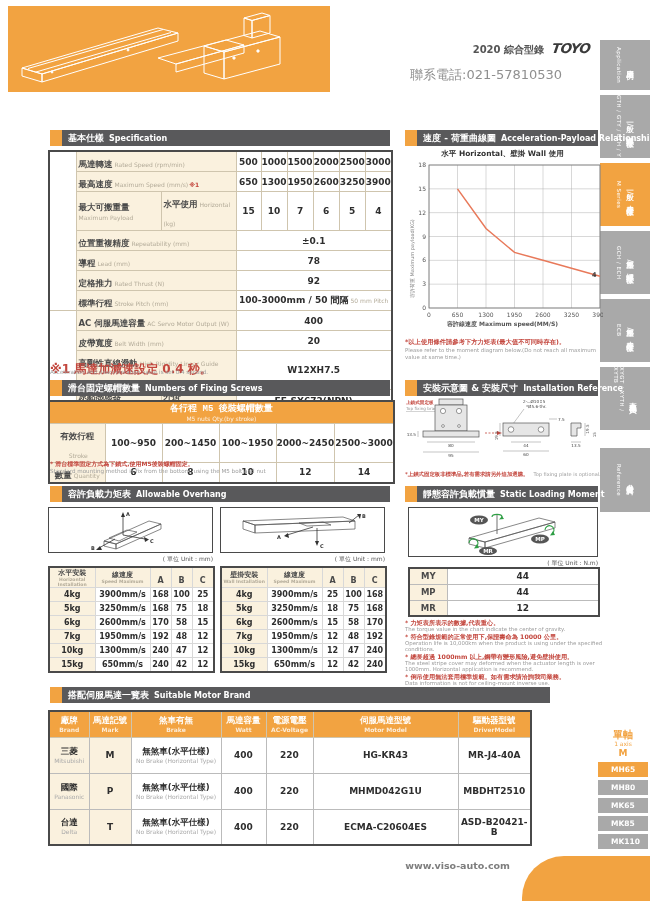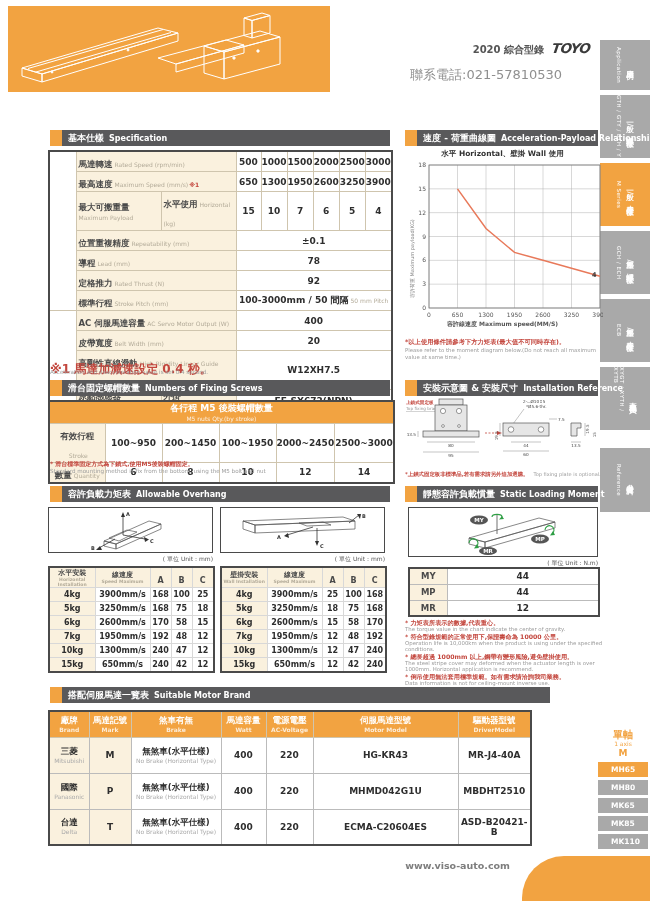--- a/index.html
+++ b/index.html
@@ -40,21 +40,21 @@
   .st .val{text-align:center;font-size:9px;font-weight:600;color:var(--ink);padding:0;}
   .valsub{font-size:6px;color:#b3ab99;font-weight:normal;margin-left:2px;}
   .side-cell{background:var(--orange);text-align:center;vertical-align:middle;}
   .side-zh{writing-mode:vertical-rl;margin:0 auto;font-size:13px;font-weight:bold;color:#fff;letter-spacing:2px;}
   .side-en{font-size:7px;color:#fff;}
   .fnote-r{position:absolute;font-size:12px;font-weight:bold;color:var(--red);}
   .fnote-g{position:absolute;font-size:5.6px;color:var(--gray);}
   
   .sc td,.sc th{border:1px solid #cfc5ae;padding:0;}
   .sc th{background:var(--orange);color:#fff;}
-  .sc .thzh{font-size:9px;font-weight:bold;display:block;}
+  .sc .thzh{font-size:9px;font-weight:bold;display:block;font-family:Liberation Mono, monospace;}
   .sc .then{font-size:6px;font-weight:normal;color:rgba(255,255,255,.85);display:block;}
   .sc .slbl{background:var(--cream);text-align:center;}
   .sc .sval{text-align:center;font-size:9px;font-weight:600;color:var(--ink);background:#fff;}
   
   .dia-box{position:absolute;height:46px;border:1.5px solid #4a4a4a;background:#fff;}
   .unit{position:absolute;font-size:6px;color:#555;text-align:right;}
   .oh-table th{border:1px solid #d8d8d8;background:var(--cream);padding:0;}
   .oh-table td{border:1px solid #d8d8d8;text-align:center;font-size:8px;font-weight:600;color:var(--ink);height:14px;padding:0;background:#fff;}
   .oh-table td:first-child{background:var(--cream);}
   .ohzh{font-size:7px;font-weight:bold;color:#4a4a4a;display:block;line-height:8px;}

